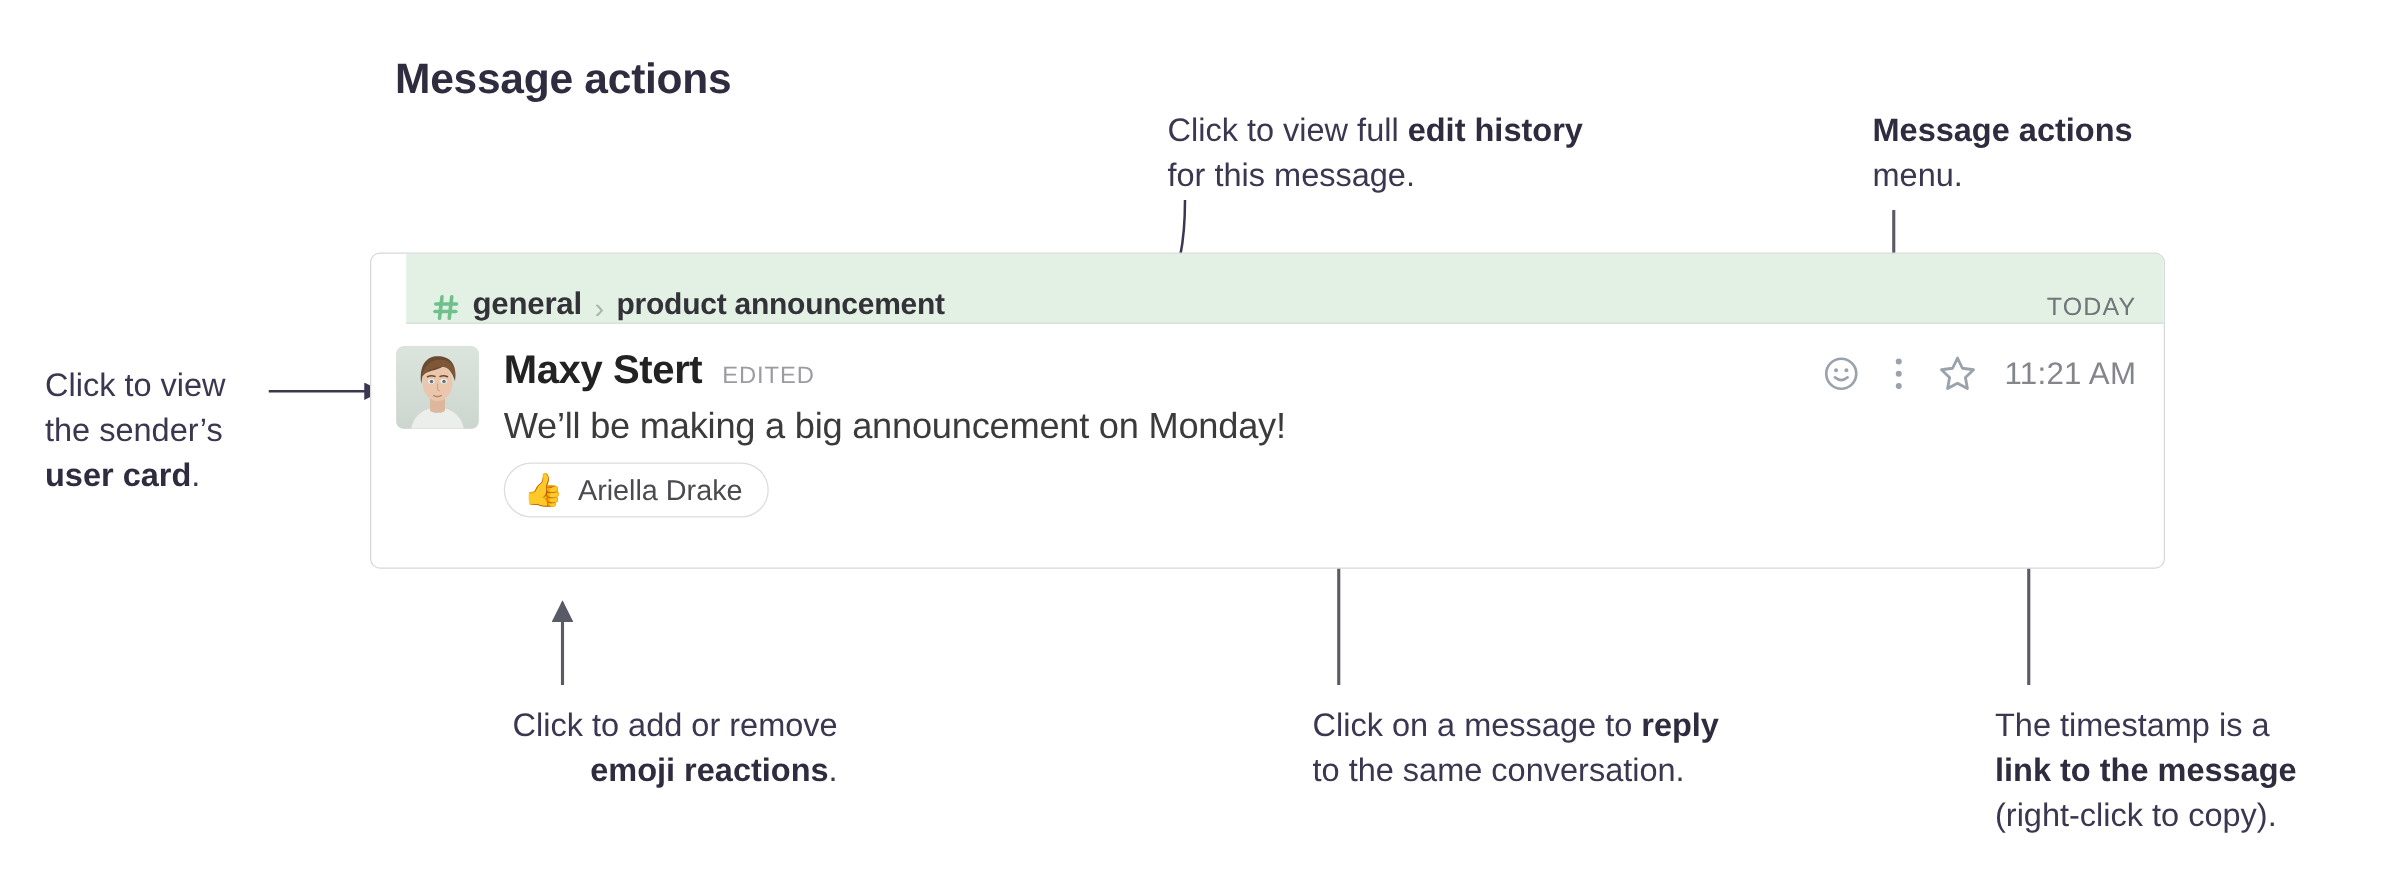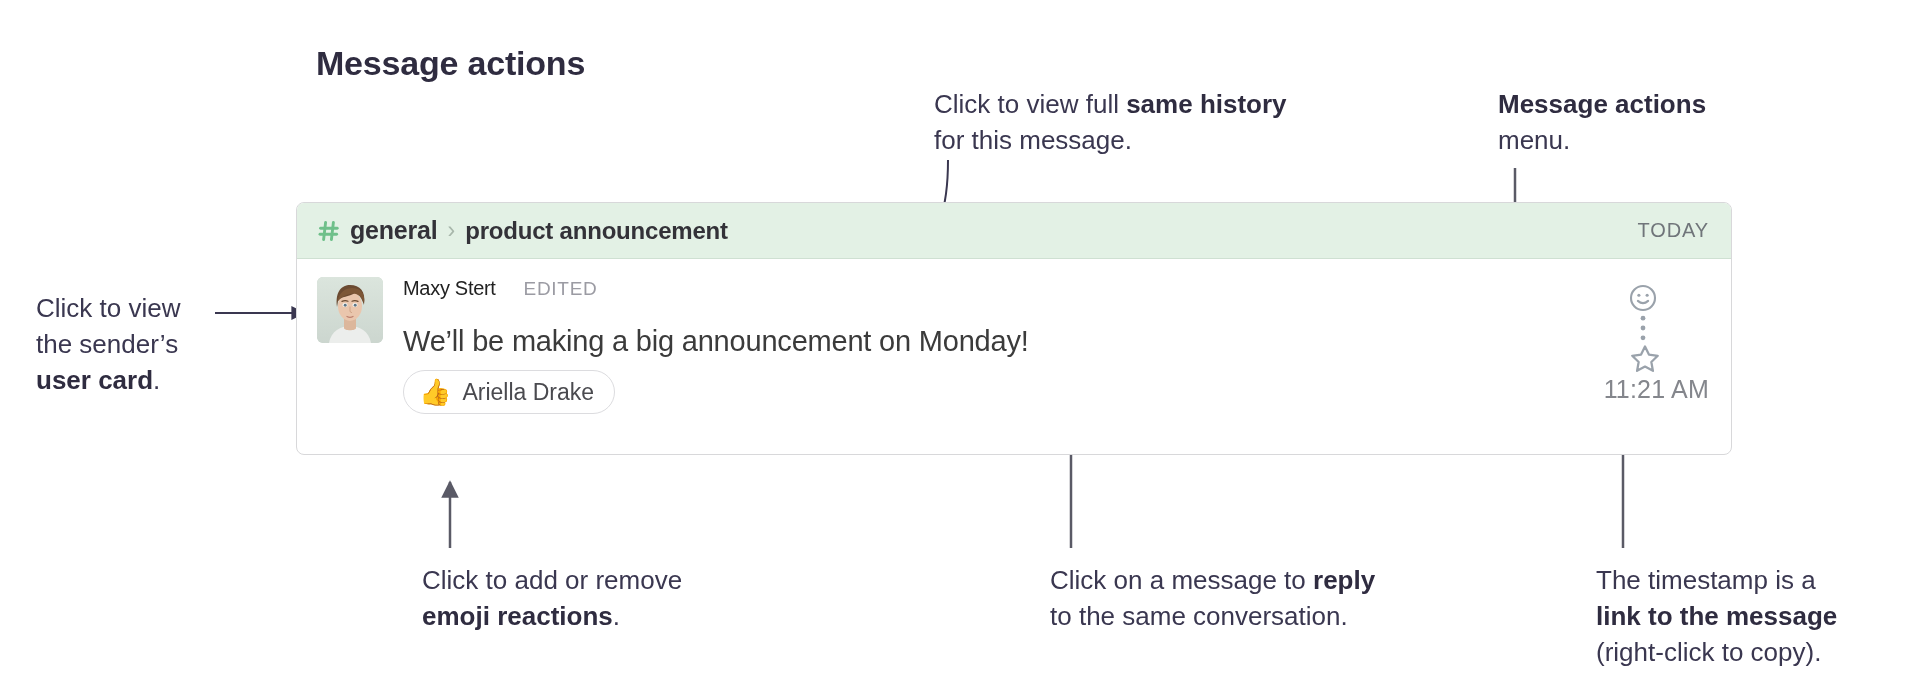--- a/index.html
+++ b/index.html
@@ -35,21 +35,21 @@
     font-size: 26px;
     line-height: 36px;
     color: #3a3750;
     white-space: pre-line;
   }
   .annot b { font-weight: bold; color: #2f2c40; }
 
   #annot-edit-history { left: 934px; top: 86px; }
   #annot-actions-menu { left: 1498px; top: 86px; }
   #annot-user-card    { left: 36px;  top: 290px; }
-  #annot-reactions    { left: 422px; top: 562px; }
+  #annot-reactions    { left: 410px; top: 562px; text-align: right; }
   #annot-reply        { left: 1050px; top: 562px; }
   #annot-timestamp    { left: 1596px; top: 562px; }
 
   
   #connectors {
     position: absolute;
     left: 0; top: 0;
     width: 1924px;
     height: 696px;
     pointer-events: none;
@@ -69,23 +69,24 @@
     overflow: hidden;
   }
 
   
   #stream-header {
     position: relative;
     height: 56px;
     background: #e3f1e5;
     border-bottom: 1px solid #cfe0d2;
     display: flex;
-    align-items: center;
+    align-items: flex-end;
     padding: 0 22px 0 20px;
     box-sizing: border-box;
+    margin-left: 28px;
   }
   #hash-icon {
     width: 24px;
     height: 24px;
     flex: 0 0 auto;
     margin-right: 9px;
     display: block;
   }
   #stream-name {
     font-size: 25px;
@@ -137,28 +138,28 @@
     margin-left: 20px;
     flex: 1 1 auto;
     min-width: 0;
   }
   #sender-line {
     display: flex;
     align-items: baseline;
     height: 34px;
   }
   #sender-name {
-    font-size: 20px;
-    font-weight: normal;
+    font-size: 32px;
+    font-weight: bold;
     color: #222222;
     letter-spacing: -0.3px;
     white-space: nowrap;
   }
   #edited-label {
-    margin-left: 28px;
+    margin-left: 16px;
     font-size: 19px;
     color: #9b9ba3;
     letter-spacing: 0.7px;
     white-space: nowrap;
   }
   #message-text {
     margin-top: 11px;
     font-size: 29px;
     line-height: 38px;
     color: #3b3b3b;
@@ -193,21 +194,20 @@
     white-space: nowrap;
   }
 
   
   #message-controls {
     position: absolute;
     right: 22px;
     top: 24px;
     display: flex;
     align-items: center;
-    flex-direction: column;
   }
   #message-controls .ctl {
     display: flex;
     align-items: center;
     justify-content: center;
     cursor: pointer;
   }
   #emoji-react-icon { width: 30px; height: 30px; margin-right: 26px; }
   #actions-menu-icon { width: 10px; height: 30px; margin-right: 26px; }
   #star-icon { width: 32px; height: 32px; margin-right: 22px; }
@@ -216,21 +216,21 @@
     color: #84868c;
     letter-spacing: 0.2px;
     white-space: nowrap;
   }
 </style>
 </head>
 <body>
 
 <div id="page-title">Message actions</div>
 
-<div class="annot" id="annot-edit-history"><span>Click to view full </span><b>same history</b><span>
+<div class="annot" id="annot-edit-history"><span>Click to view full </span><b>edit history</b><span>
 for this message.</span></div>
 
 <div class="annot" id="annot-actions-menu"><span></span><b>Message actions</b><span>
 menu.</span></div>
 
 <div class="annot" id="annot-user-card"><span>Click to view
 the sender’s
 </span><b>user card</b><span>.</span></div>
 
 <div class="annot" id="annot-reactions"><span>Click to add or remove

